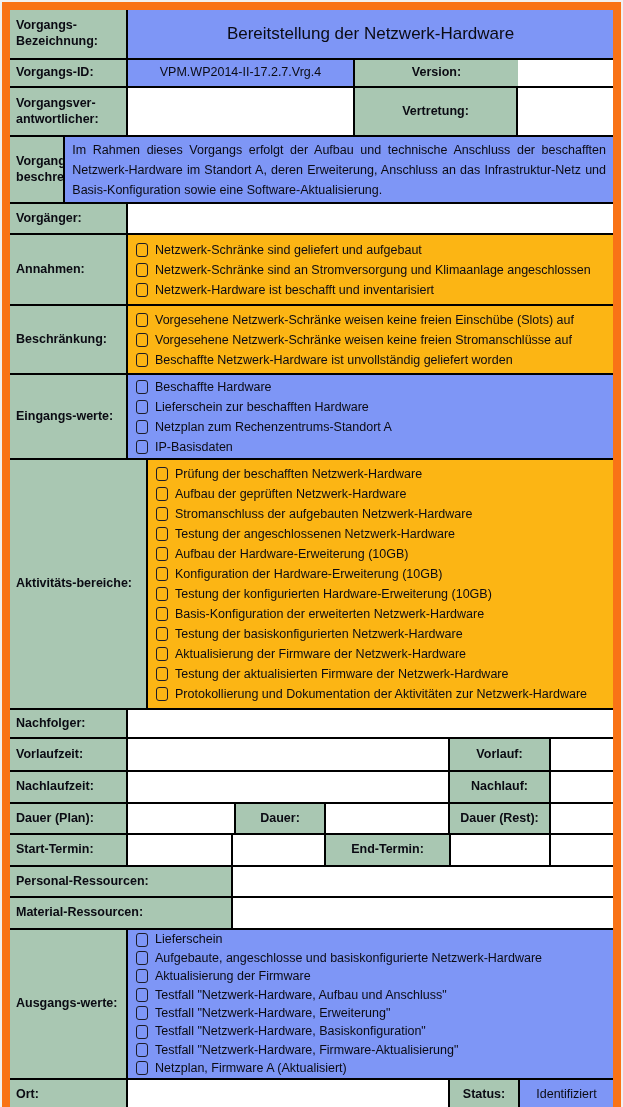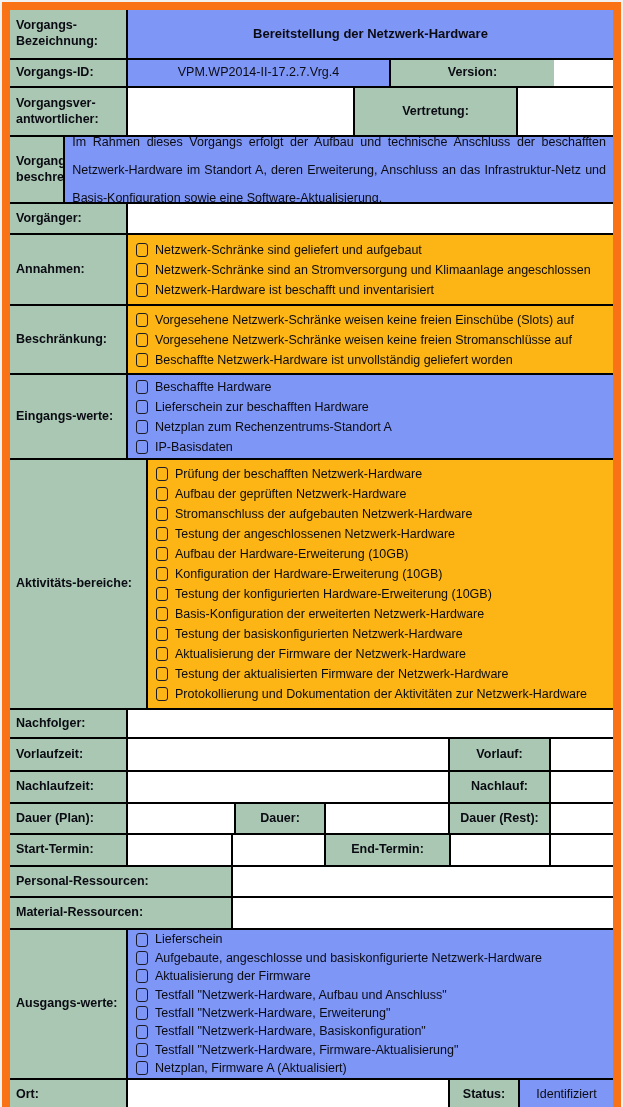--- a/index.html
+++ b/index.html
@@ -32,22 +32,22 @@
     line-height: 1.25;
     overflow: hidden;
   }
   .cell:last-child { border-right: none; }
   .grow { flex: 1 1 auto; }
   .green  { background: var(--green, #a9c7b2); }
   .blue   { background: var(--blue, #7e96f6); }
   .orange { background: var(--orange, #fcb514); }
   .label  { font-weight: bold; }
   .center { justify-content: center; text-align: center; }
-  .title  { font-weight: bold; font-size: 13px; }
-  .desc   { text-align: justify; line-height: 28px; padding: 14px 7px; }
+  .title  { font-weight: normal; font-size: 17px; }
+  .desc   { text-align: justify; line-height: 20px; padding: 14px 7px; }
   .list {
     flex-direction: column;
     align-items: stretch;
     justify-content: center;
     padding: 3px 6px 3px 8px;
   }
   .item { display: flex; align-items: center; line-height: 20px; }
   .list.tight .item { line-height: 18.4px; }
   .checkbox {
     box-sizing: border-box;
@@ -66,21 +66,21 @@
 
 <div class="table">
 
   <div class="row" style="height:50px">
     <div class="cell green label" style="width:118px">Vorgangs-Bezeichnung:</div>
     <div class="cell blue center title grow">Bereitstellung der Netzwerk-Hardware</div>
   </div>
 
   <div class="row" style="height:28px">
     <div class="cell green label" style="width:118px">Vorgangs-ID:</div>
-    <div class="cell blue center" style="width:263px">VPM.WP2014-II-17.2.7.Vrg.4</div>
+    <div class="cell blue center" style="width:227px">VPM.WP2014-II-17.2.7.Vrg.4</div>
     <div class="cell green label center" style="width:163px">Version:</div>
   </div>
 
   <div class="row" style="height:49px">
     <div class="cell green label" style="width:118px">Vorgangsver-antwortlicher:</div>
     <div class="cell" style="width:227px"></div>
     <div class="cell green label center" style="width:163px">Vertretung:</div>
     <div class="cell grow"></div>
   </div>
 

